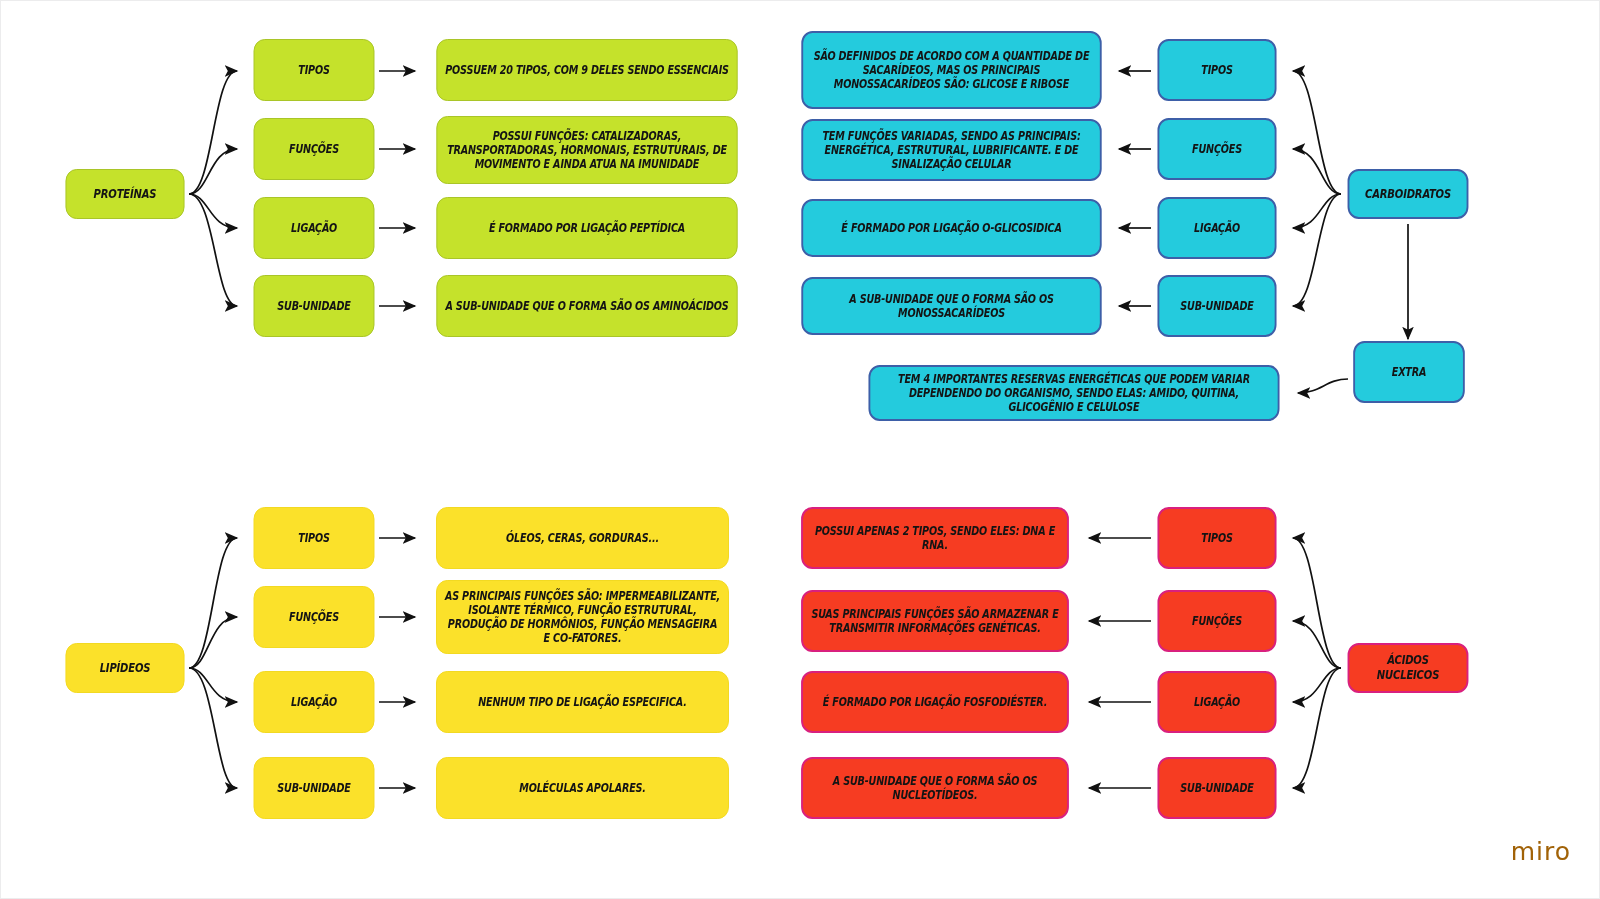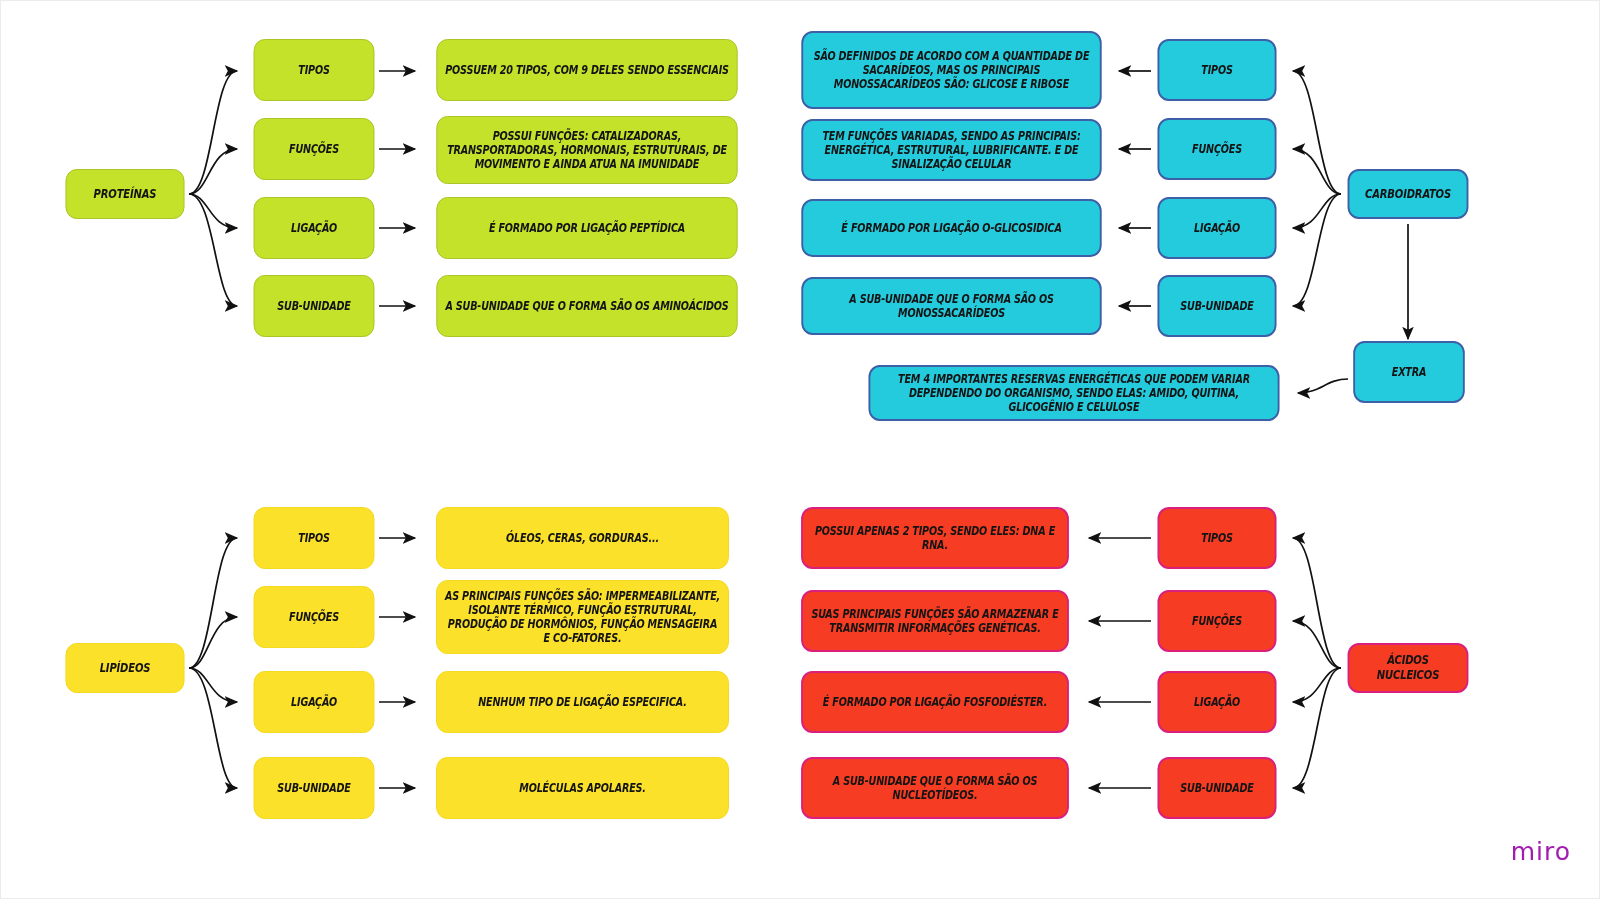--- a/index.html
+++ b/index.html
@@ -59,21 +59,21 @@
   .sz-label  { font-size: 11.5px; }
   .sz-body   { font-size: 11.5px; }
   .sz-root   { font-size: 12px; }
 
   #watermark {
     position: absolute;
     right: 28px;
     bottom: 32px;
     font-family: "DejaVu Sans", sans-serif;
     font-size: 25px;
-    color: #a21caf;
+    color: #a16207;
     letter-spacing: 1px;
     user-select: none;
   }
 </style>
 </head>
 <body>
 
 <div id="canvas">
 
   <svg class="links" viewBox="0 0 1600 899">

